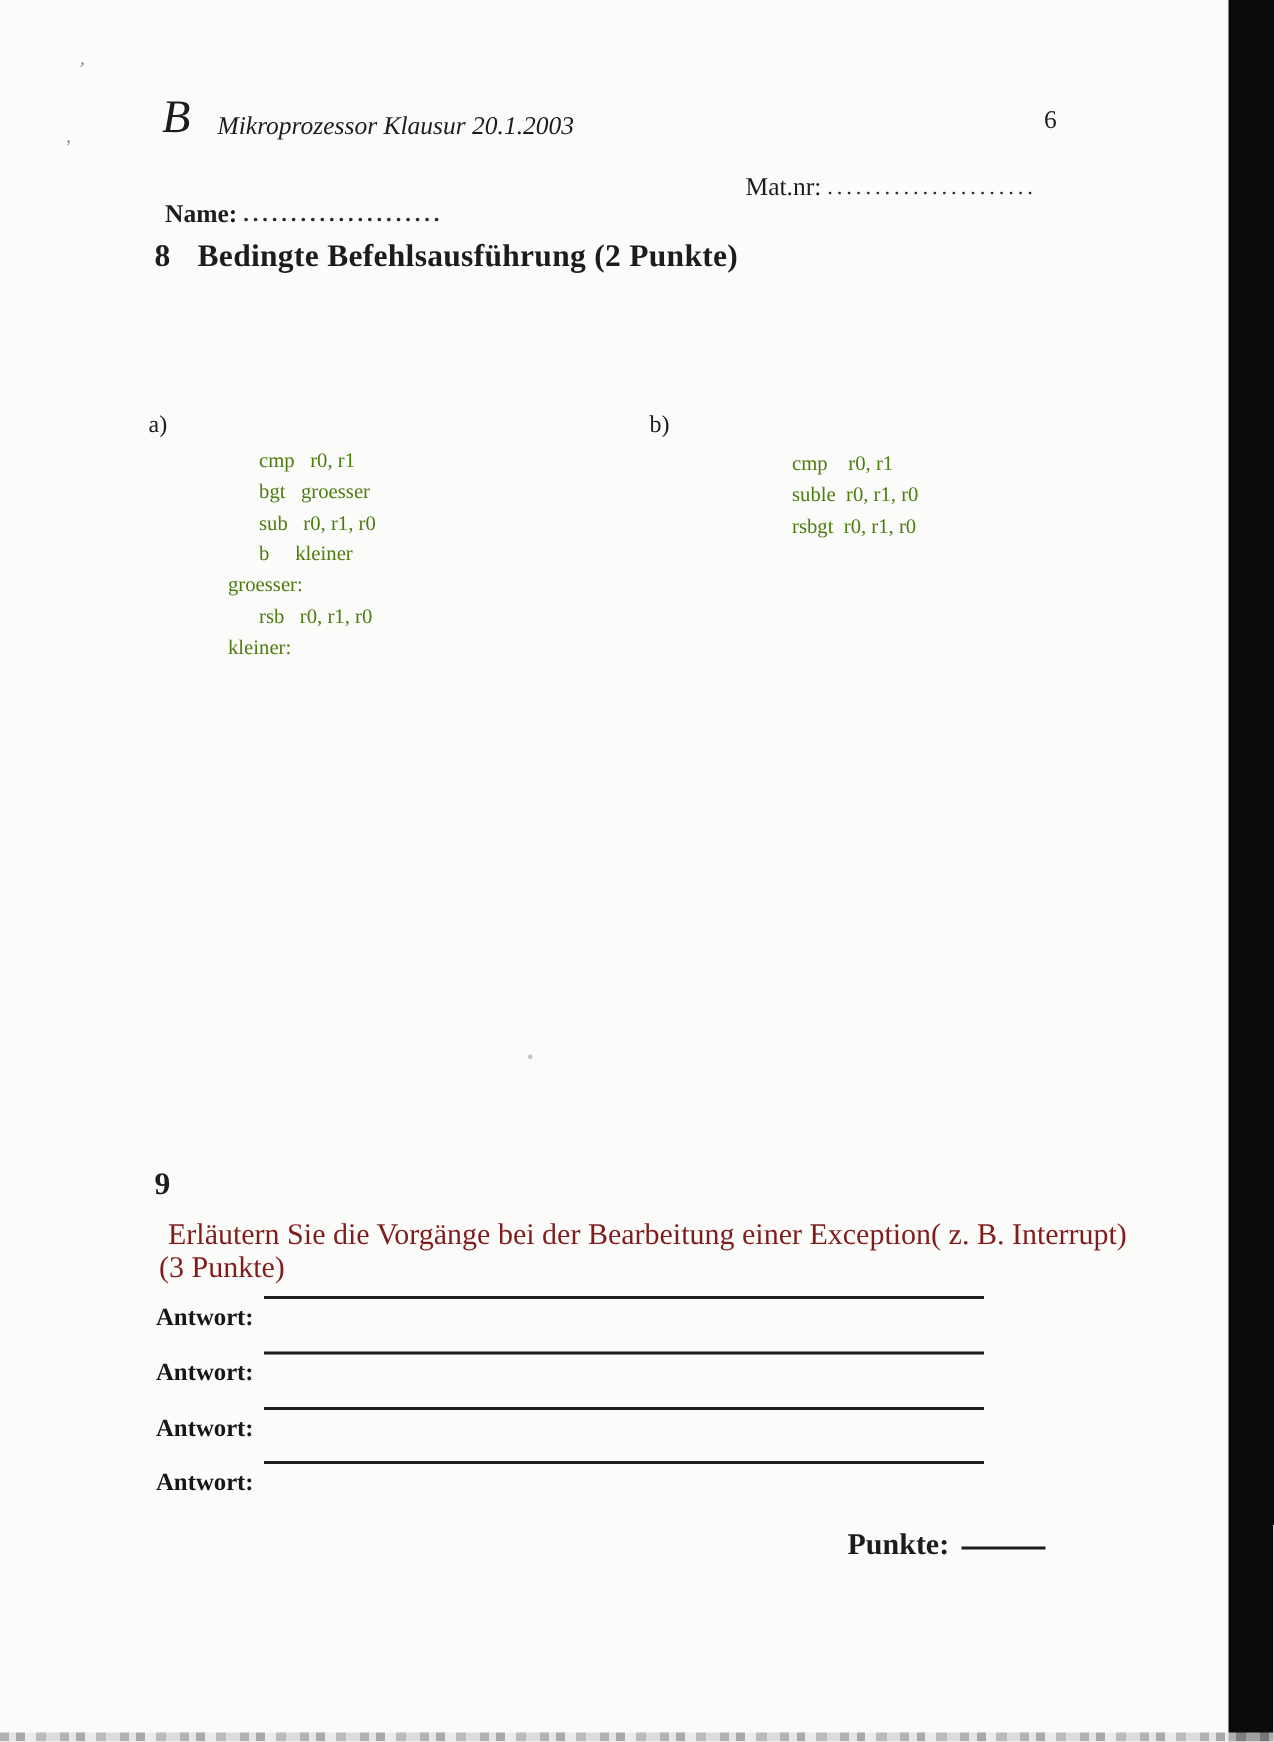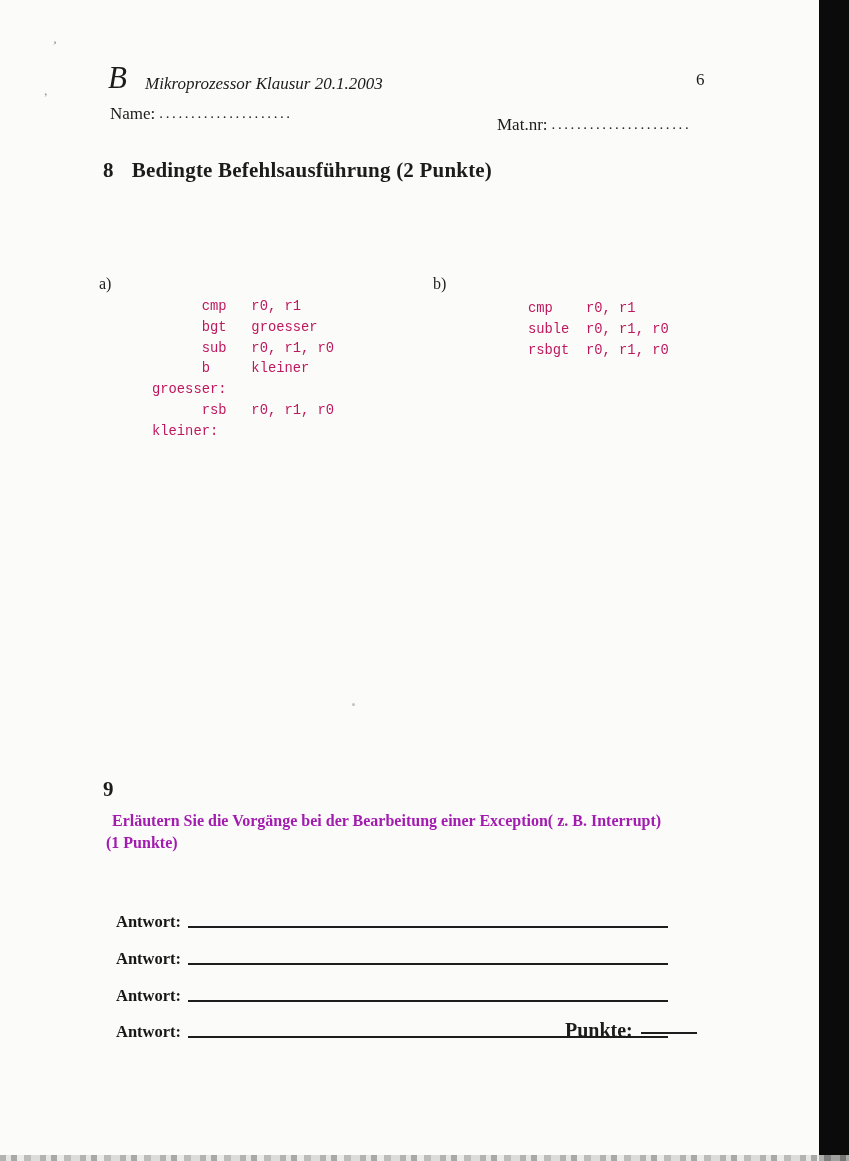--- a/index.html
+++ b/index.html
@@ -33,54 +33,54 @@
   .hdr-title{
     position:absolute;left:145px;top:74px;
     font-size:17px;font-style:italic;
   }
   .hdr-page{
     position:absolute;left:696px;top:70px;font-size:17px;
   }
   
   .name-row span.lbl{font-size:17px;}
   .dots{font-size:15px;letter-spacing:2.6px;vertical-align:1px;color:#2a2a2a;}
-  #name-field{position:absolute;left:110px;top:104px;}
+  #name-field{position:absolute;left:110px;top:133px;font-weight:bold;}
   #matnr-field{position:absolute;left:497px;top:115px;text-align:center;}
   
   .sec-heading{
     position:absolute;display:flex;
     font-weight:bold;font-size:21px;letter-spacing:.2px;
   }
   .sec-heading .num{margin-right:18px;}
   #sec8-heading{left:103px;top:158px;}
   #sec9-heading{left:103px;top:777px;}
   
   .body-par{
     position:absolute;left:106px;top:197px;width:640px;
     font-weight:bold;font-size:15.5px;line-height:22.5px;
     text-align:justify;text-indent:11px;color:#181818;
   }
   .frag-label{position:absolute;font-size:16px;}
   #label-a{left:99px;top:275px;}
   #label-b{left:433px;top:275px;}
   pre.code{
     position:absolute;margin:0;
-    font-family:Liberation Mono, monospace;
-    font-size:13.8px;line-height:20.8px;color:#be185d;
+    font-family:Liberation Serif, serif;
+    font-size:13.8px;line-height:20.8px;color:#4d7c0f;
   }
   #code-a{left:152px;top:297px;}
   #code-b{left:528px;top:299px;}
   
-  .s9-line{position:absolute;font-weight:bold;font-size:16px;color:#a21caf;}
+  .s9-line{position:absolute;font-weight:normal;font-size:20px;color:#7f1d1d;}
   #s9-line1{left:112px;top:812px;}
   #s9-line2{left:106px;top:834px;}
   
   .answer-row{
-    position:absolute;left:116px;width:552px;
-    display:flex;align-items:flex-end;margin-top:44px;
+    position:absolute;left:104px;width:552px;
+    display:flex;align-items:flex-start;
   }
   .answer-row .lbl{font-weight:bold;font-size:16.5px;white-space:nowrap;color:#161616;}
   .answer-row .line{
     flex:1;margin-left:7px;height:0;
     border-bottom:2px solid #1d1d1d;
     transform:translateY(-4px);
   }
   #answer-1{top:868px;}
   #answer-2{top:905px;}
   #answer-3{top:942px;}
@@ -134,21 +134,21 @@
       rsb   r0, r1, r0
 kleiner:</pre>
   <pre class="code" id="code-b">cmp    r0, r1
 suble  r0, r1, r0
 rsbgt  r0, r1, r0</pre>
 
   <div class="sec-heading" id="sec9-heading">
     <span class="num">9</span>
   </div>
   <div class="s9-line" id="s9-line1">Erläutern Sie die Vorgänge bei der Bearbeitung einer Exception( z. B. Interrupt)</div>
-  <div class="s9-line" id="s9-line2">(1 Punkte)</div>
+  <div class="s9-line" id="s9-line2">(3 Punkte)</div>
 
   <div class="answer-row" id="answer-1">
     <span class="lbl">Antwort:</span>
     <span class="line"></span>
   </div>
   <div class="answer-row" id="answer-2">
     <span class="lbl">Antwort:</span>
     <span class="line"></span>
   </div>
   <div class="answer-row" id="answer-3">

